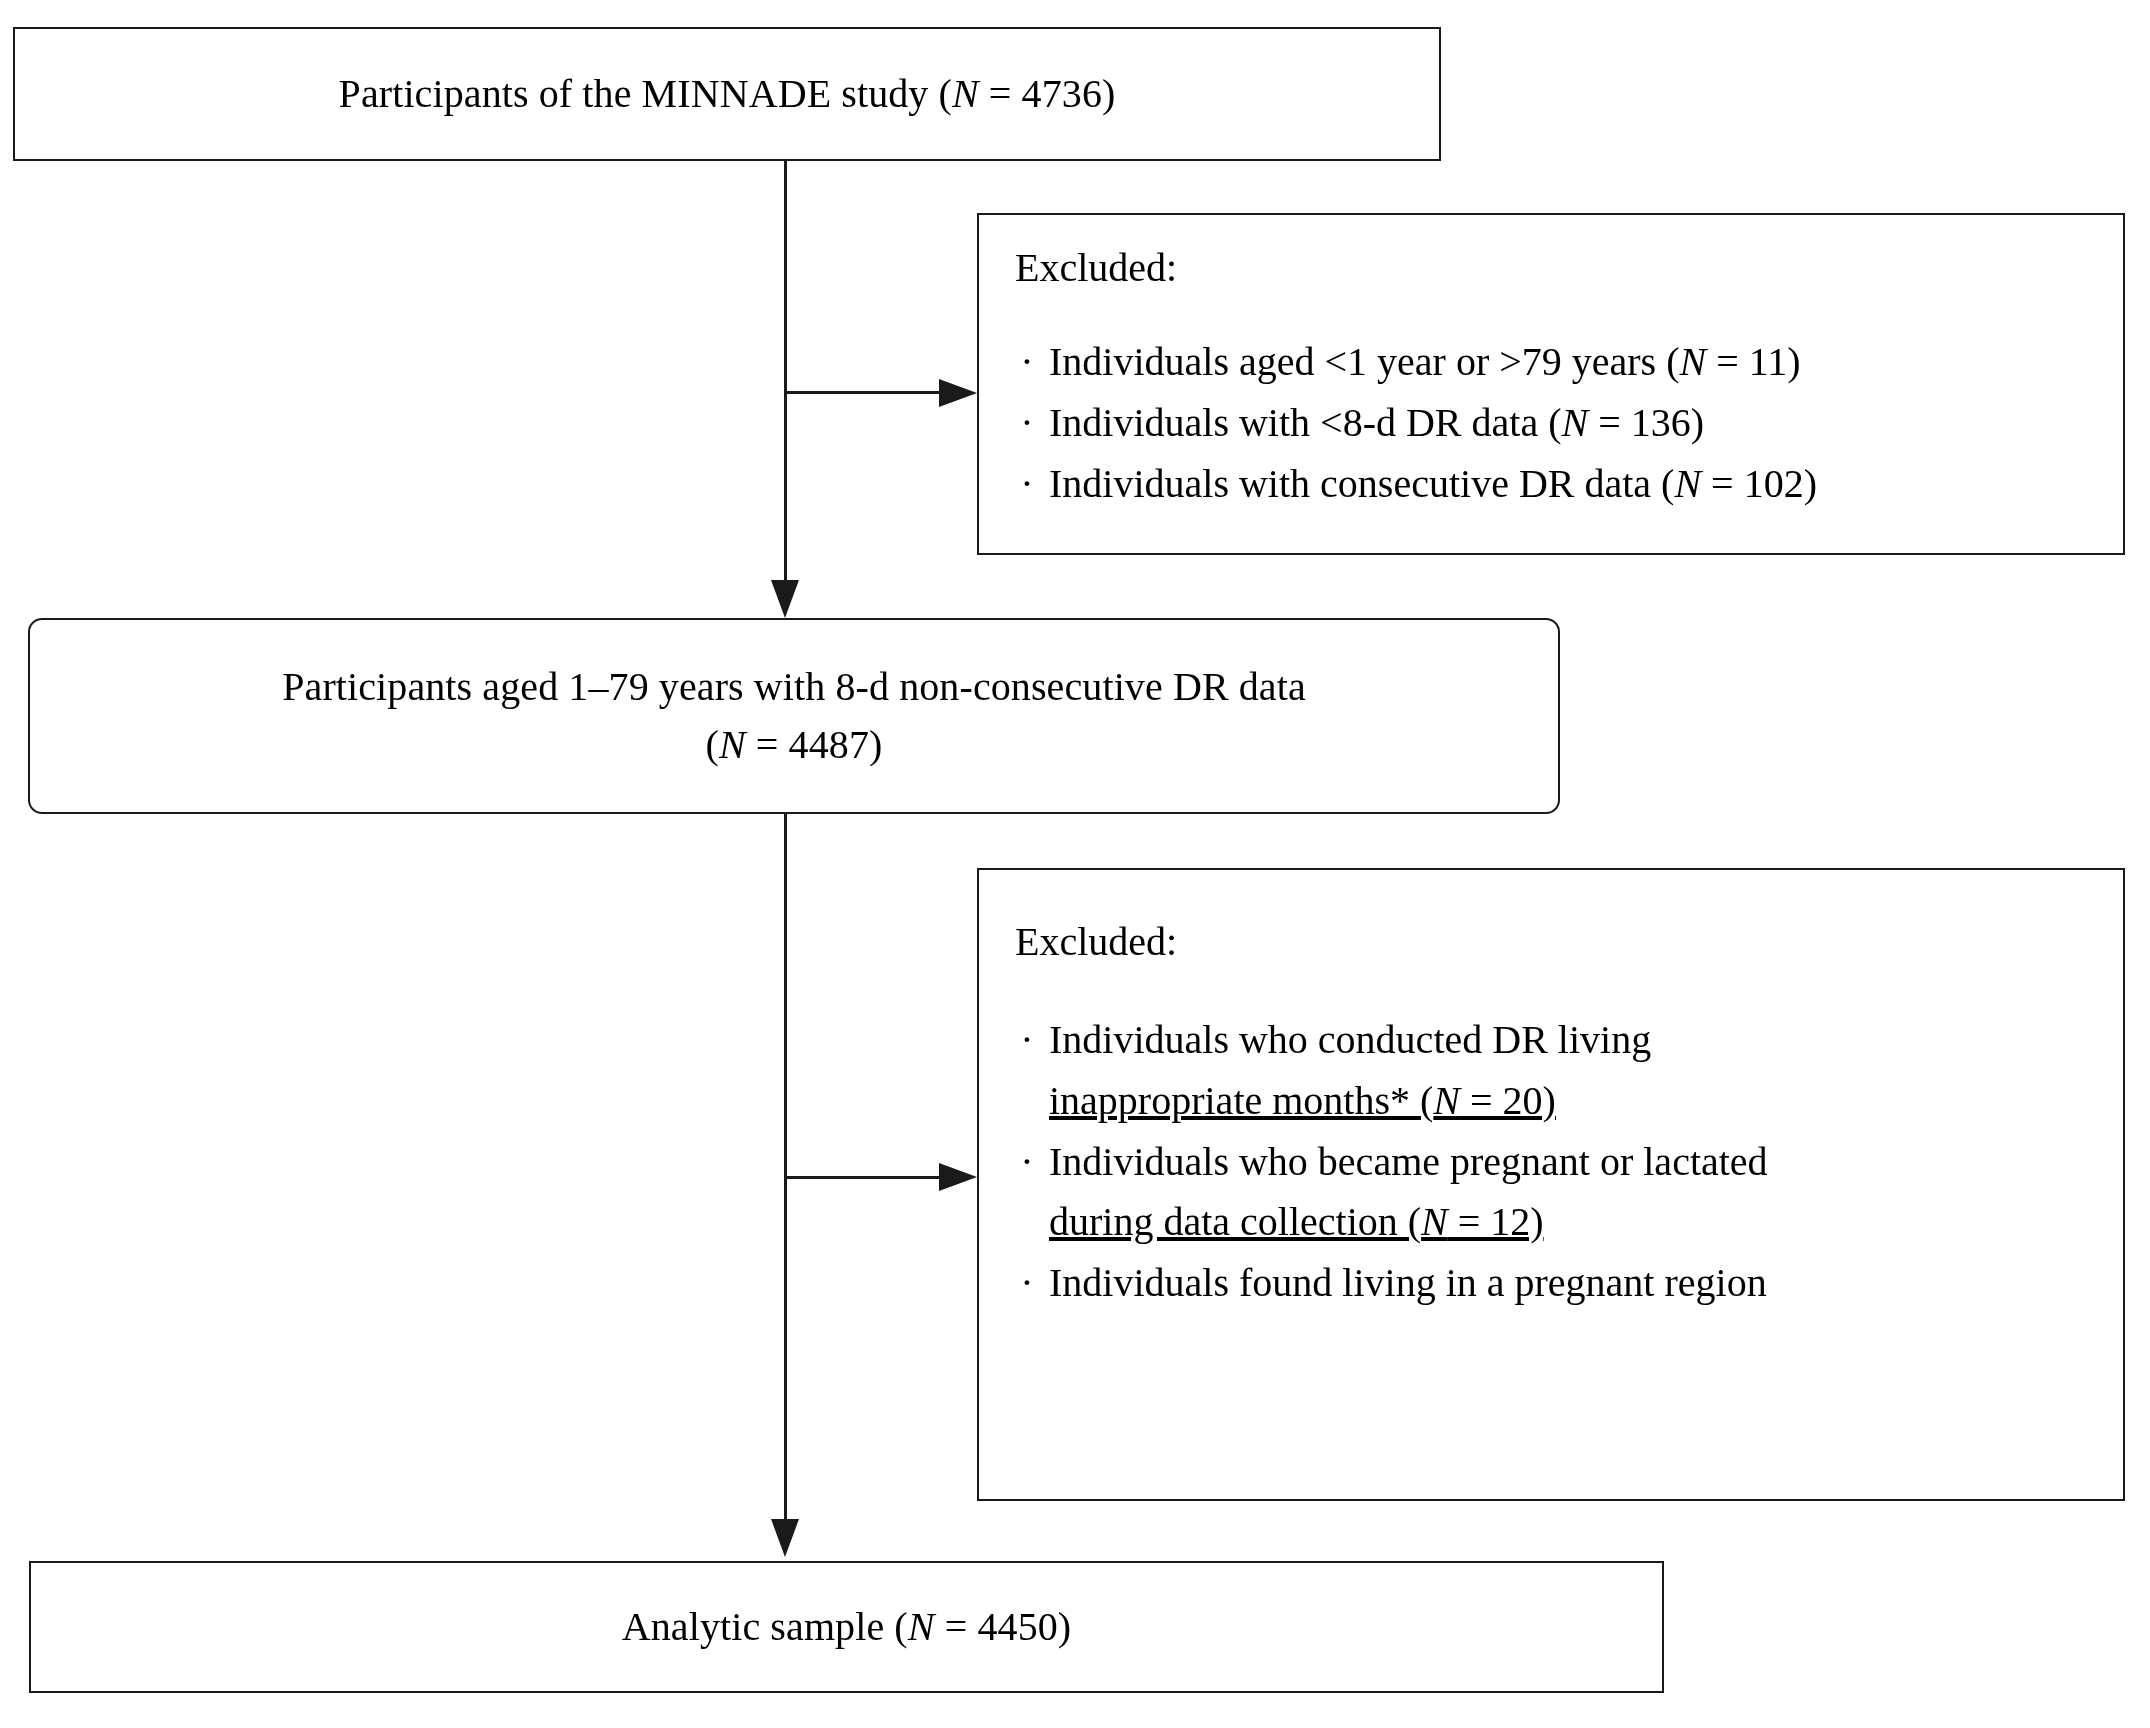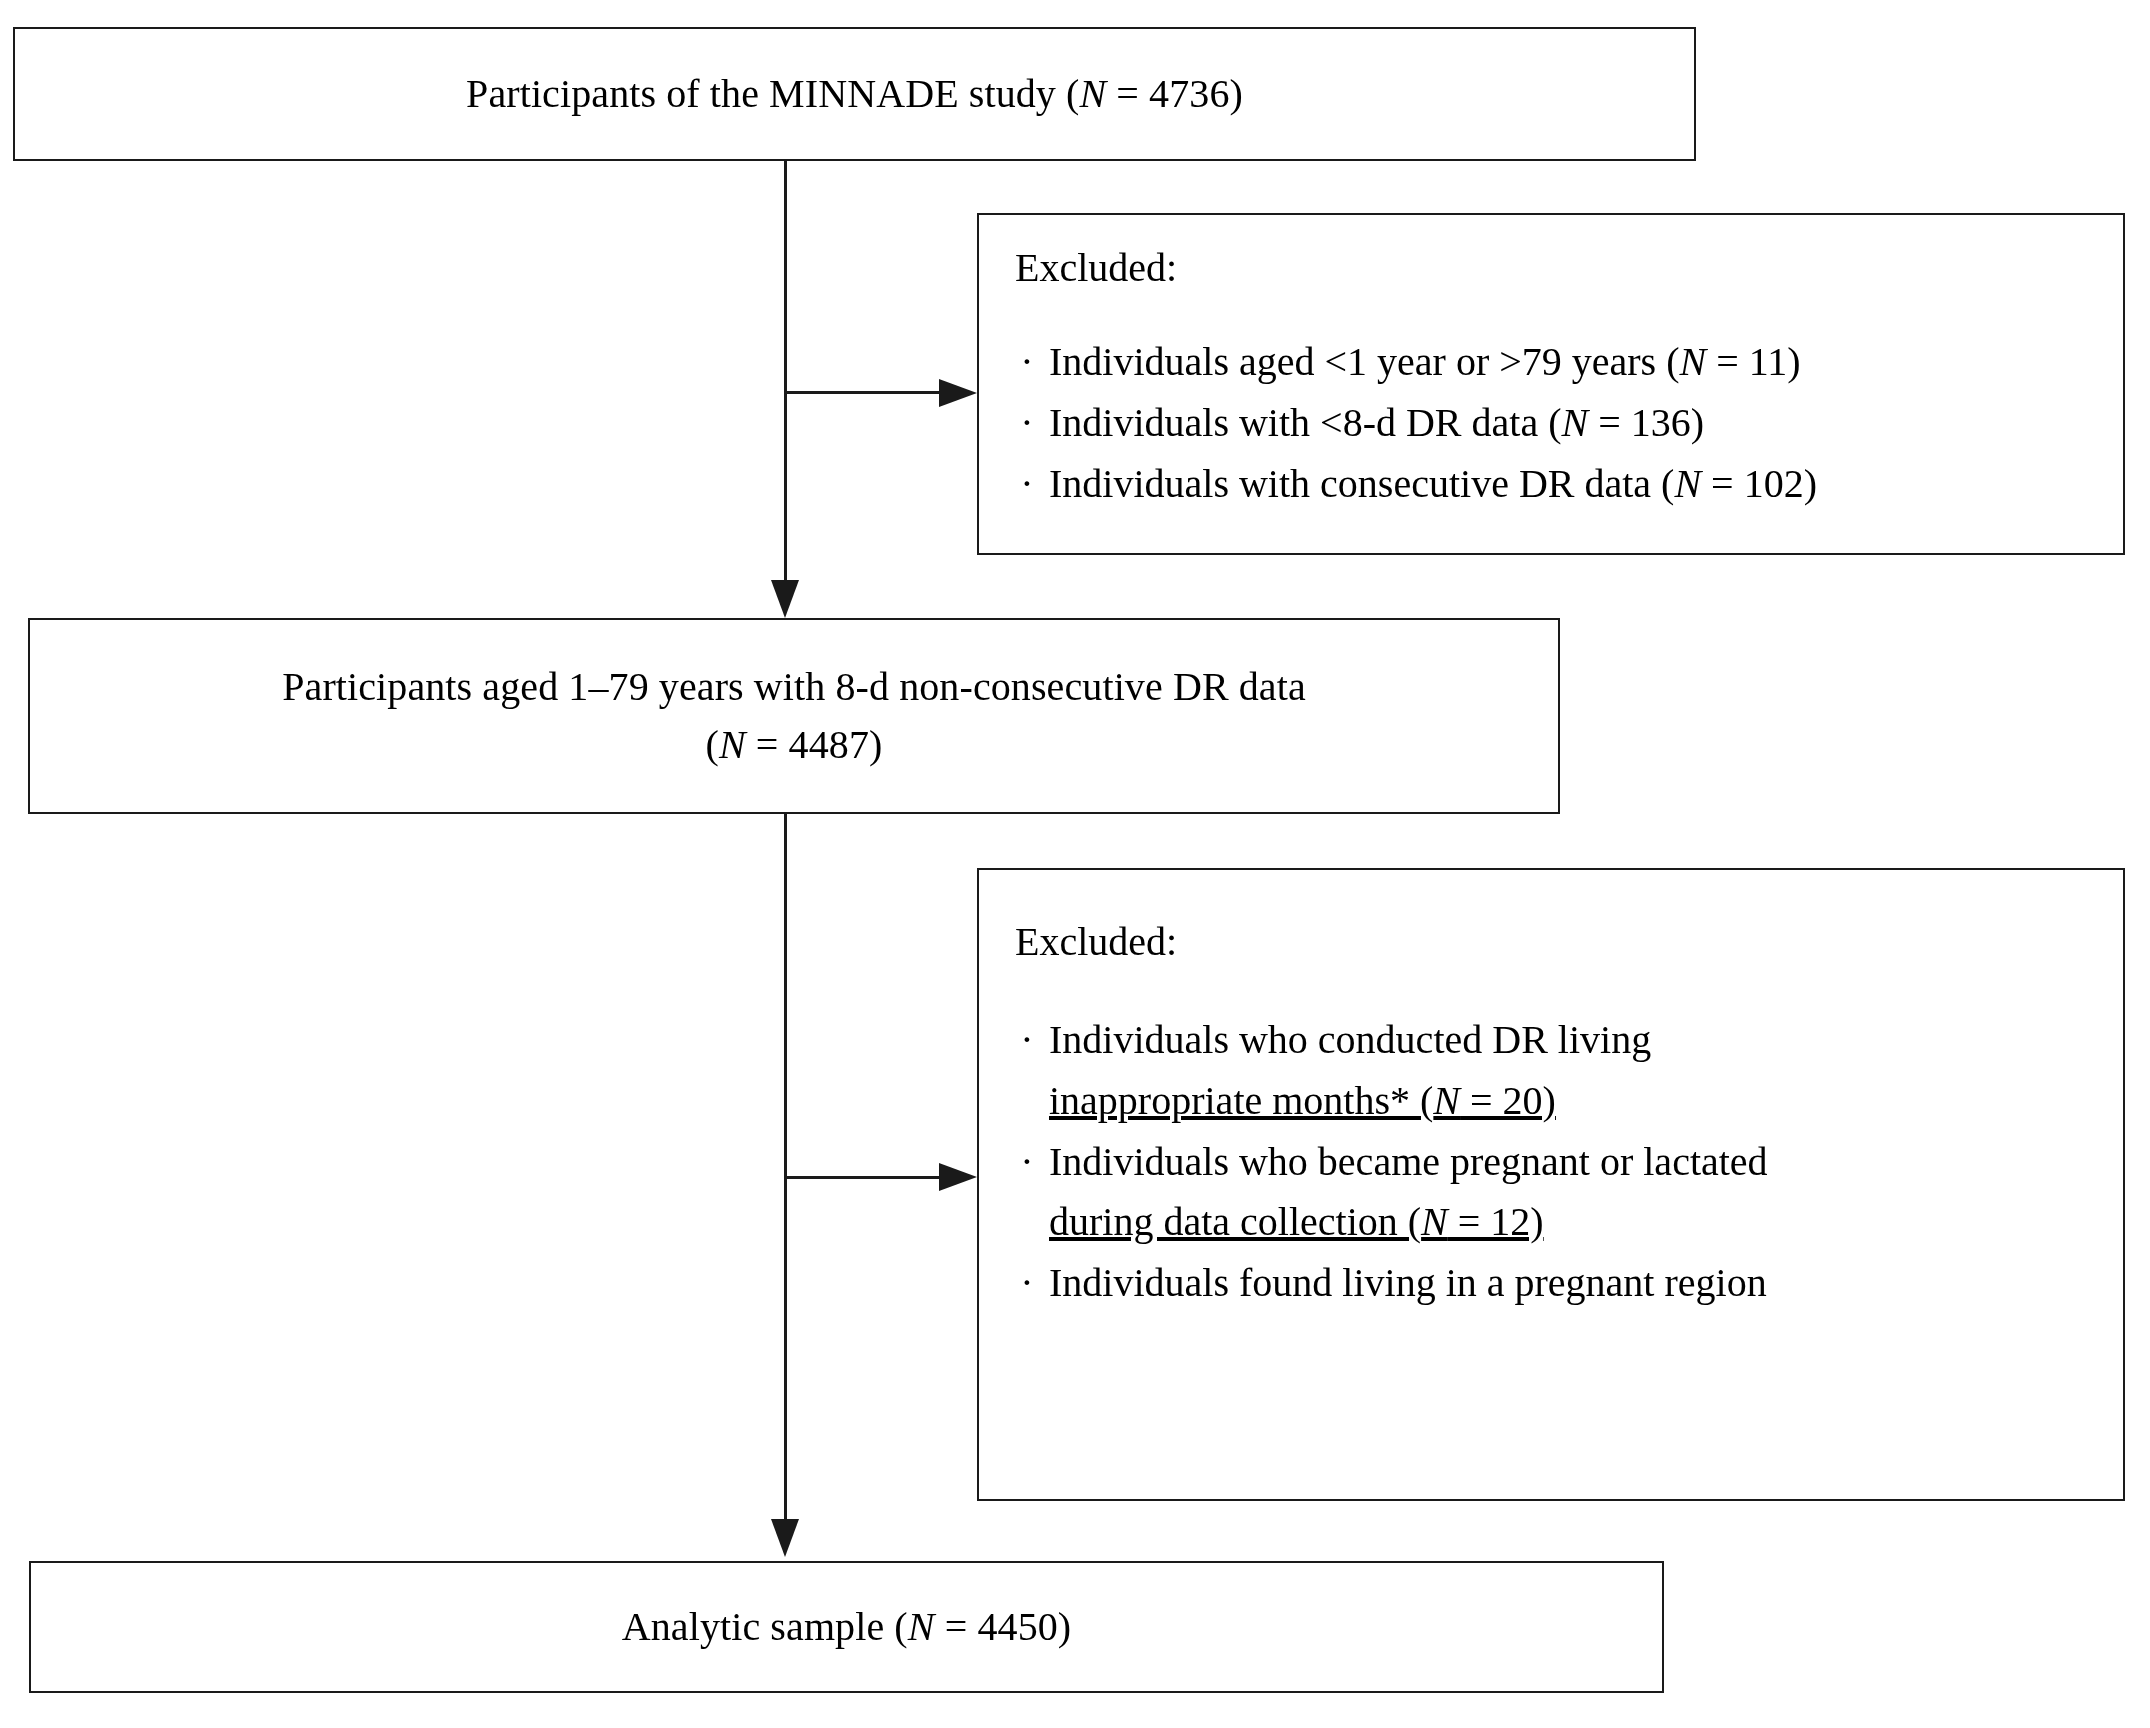--- a/index.html
+++ b/index.html
@@ -91,21 +91,21 @@
   }
   em.stat {
     font-style: italic;
   }
 </style>
 </head>
 <body>
 
 <div id="canvas">
 
-  <div class="box box-center" style="left:13px; top:27px; width:1683px; height:134px;">
+  <div class="box box-center" style="left:13px; top:27px; width:1428px; height:134px;">
     <div class="main-text">Participants of the MINNADE study (<em class="stat">N</em> = 4736)</div>
   </div>
 
   <div class="line vline" style="left:784px; top:161px; height:430px;"></div>
   <div class="arrowhead-down" style="left:771px; top:580px;"></div>
 
   <div class="line hline" style="left:784px; top:391px; width:157px;"></div>
   <div class="arrowhead-right" style="left:939px; top:379px;"></div>
 
   <div class="box" style="left:977px; top:213px; width:1148px; height:342px;">
@@ -120,21 +120,21 @@
         <span class="dot">·</span>
         <span>Individuals with &lt;8-d DR data (<em class="stat">N</em> = 136)</span>
       </li>
       <li class="bullet-item">
         <span class="dot">·</span>
         <span>Individuals with consecutive DR data (<em class="stat">N</em> = 102)</span>
       </li>
     </ul>
   </div>
 
-  <div class="box box-center" style="left:28px; top:618px; width:1532px; height:196px;">
+  <div class="box box-center" style="left:28px; top:618px; width:1532px; height:196px;border-radius:14px;">
     <div class="main-text">Participants aged 1–79 years with 8-d non-consecutive DR data</div>
     <div class="main-text">(<em class="stat">N</em> = 4487)</div>
   </div>
 
   <div class="line vline" style="left:784px; top:814px; height:711px;"></div>
   <div class="arrowhead-down" style="left:771px; top:1519px;"></div>
 
   <div class="line hline" style="left:784px; top:1176px; width:157px;"></div>
   <div class="arrowhead-right" style="left:939px; top:1163px;"></div>
 

